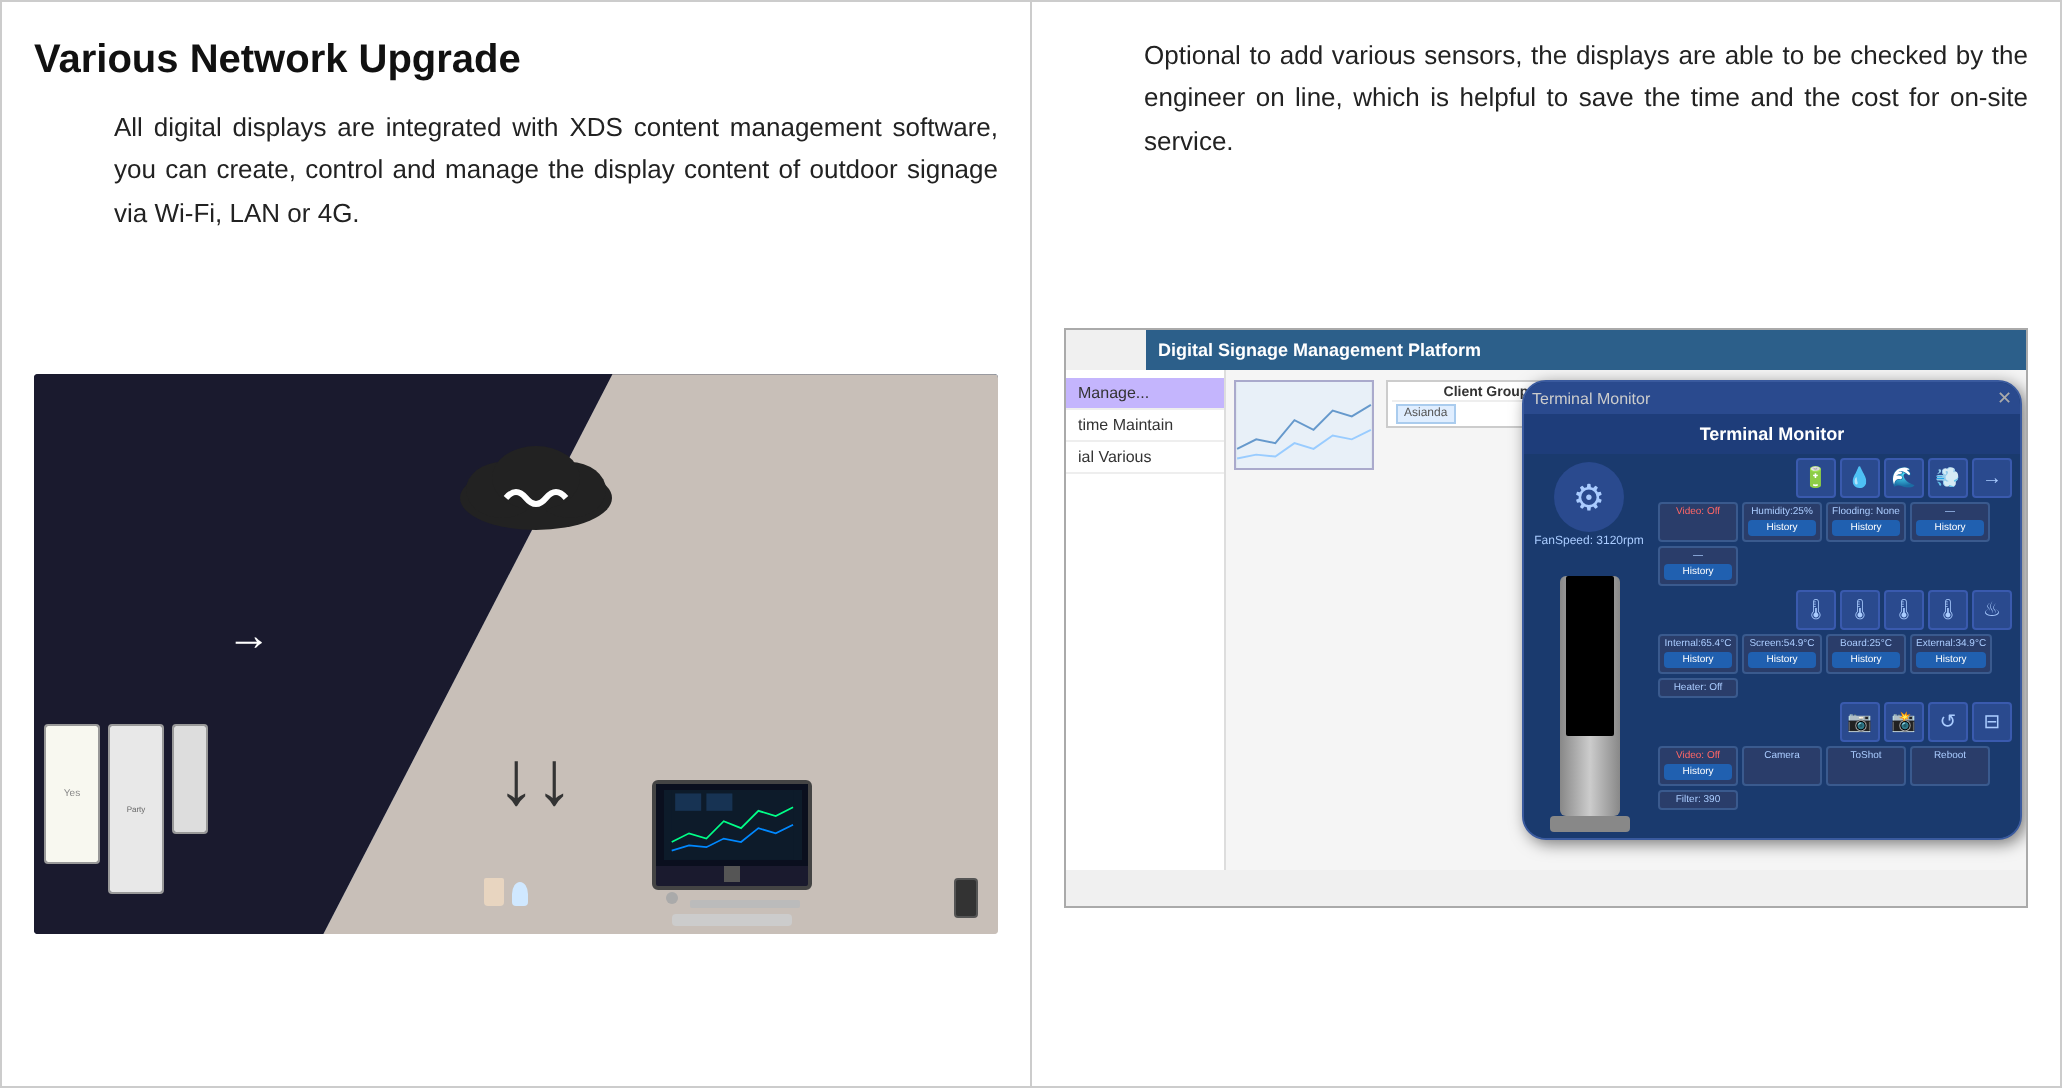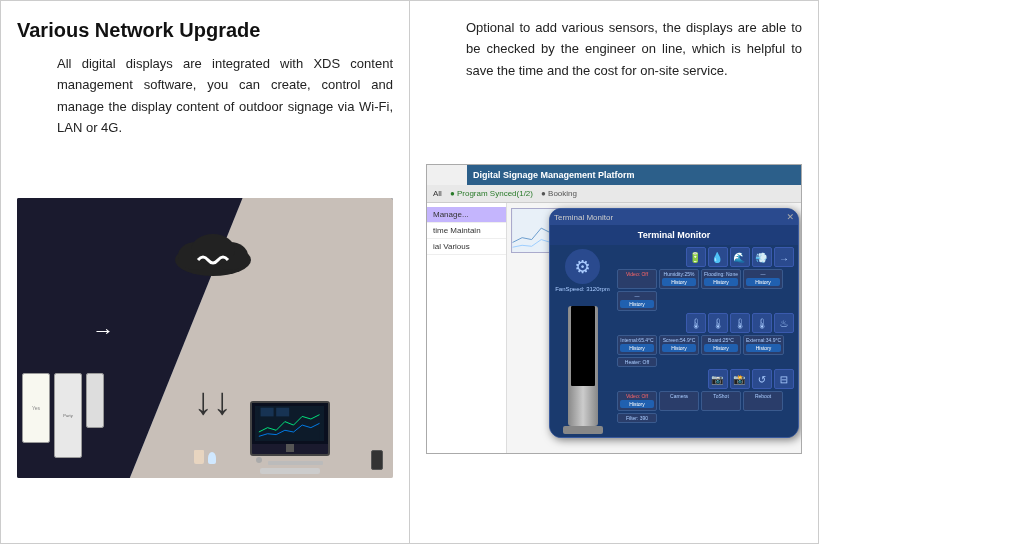--- a/index.html
+++ b/index.html
@@ -6,21 +6,21 @@
     body {
       width: 1031px;
       height: 544px;
       font-family: Arial, sans-serif;
       font-size: 13px;
       background: #fff;
       overflow: hidden;
     }
     .container {
       display: flex;
-      width: 819px;
+      width: 1031px;
       height: 544px;
       border: 1px solid #ccc;
     }
     .panel {
       flex: 1;
       padding: 16px;
       border-right: 1px solid #ccc;
       display: flex;
       flex-direction: column;
       gap: 10px;
@@ -514,25 +514,20 @@
 
   <div class="panel">
     <div class="panel-text">Optional to add various sensors, the displays are able to be checked by the engineer on line, which is helpful to save the time and the cost for on-site service.</div>
     <div class="panel-image">
       <div class="monitoring-screenshot">
 
         <div class="sw-titlebar">
           <span class="sw-titlebar-text">Digital Signage Management Platform</span>
         </div>
 
-        <div class="sw-nav">
-          <span style="color:#333;font-size:8px;">All</span>
-          <span style="color:#2a7a2a;font-size:8px;">● Program Synced(1/2)</span>
-          <span style="font-size:8px;color:#555;">● Booking</span>
-        </div>
 
         <div class="sw-body">
 
           <div class="sw-sidebar">
             <div class="sw-sidebar-item active">Manage...</div>
             <div class="sw-sidebar-item">time Maintain</div>
             <div class="sw-sidebar-item">ial Various</div>
           </div>
 
           <div class="sw-main">

